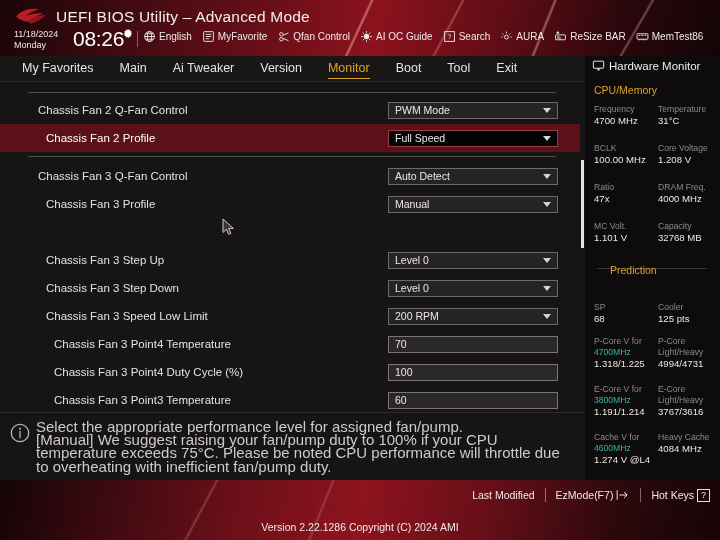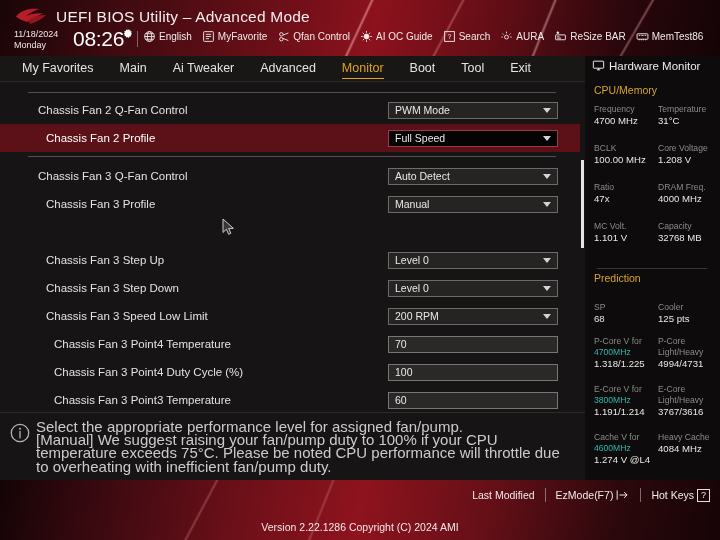--- a/index.html
+++ b/index.html
@@ -259,21 +259,21 @@
       </div>
 
     </div>
   </div>
 
   <div class="navbar">
     <div class="tabs">
       <div class="tab">My Favorites</div>
       <div class="tab">Main</div>
       <div class="tab">Ai Tweaker</div>
-      <div class="tab">Advanced</div>
+      <div class="tab">Version</div>
       <div class="tab active">Monitor</div>
       <div class="tab">Boot</div>
       <div class="tab">Tool</div>
       <div class="tab">Exit</div>
     </div>
   </div>
   <div class="navbar-right"></div>
   <div class="nav-underline"></div>
 
   <div class="main-panel">
@@ -425,21 +425,21 @@
         <span class="hw-val">1.101 V</span>
       </div>
       <div class="hw-cell" style="left:64px; top:117px;">
         <span class="hw-key">Capacity</span>
         <span class="hw-val">32768 MB</span>
       </div>
     </div>
 
     <div class="hw-rule" style="top:212px;"></div>
 
-    <div class="hw-section" style="top:216px;">Prediction</div>
+    <div class="hw-section" style="top:208px;margin-left:16px;">Prediction</div>
 
     <div class="hw-grid" style="top:246px;">
       <div class="hw-cell" style="left:0; top:0;">
         <span class="hw-key">SP</span>
         <span class="hw-val">68</span>
       </div>
       <div class="hw-cell" style="left:64px; top:0;">
         <span class="hw-key">Cooler</span>
         <span class="hw-val">125 pts</span>
       </div>

